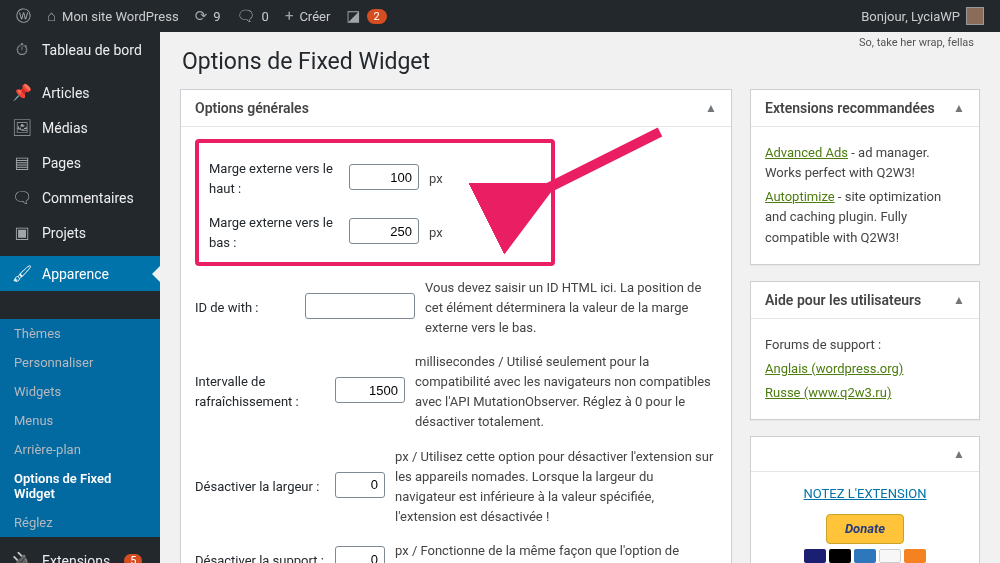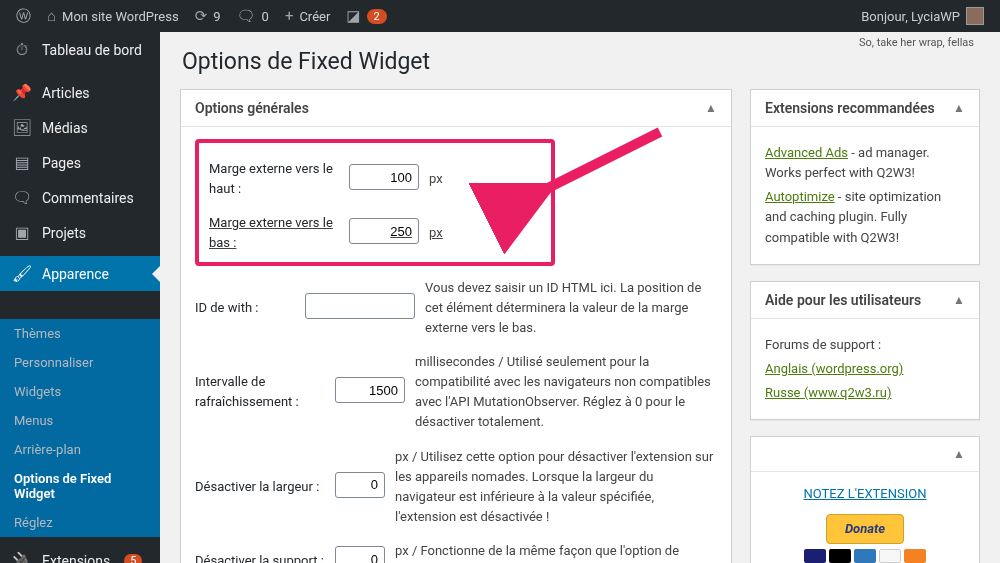--- a/index.html
+++ b/index.html
@@ -163,21 +163,21 @@
           <span class="toggle">▲</span>
         </div>
         <div class="inside">
 
           <div class="highlight-box">
             <div class="form-row">
               <div class="lbl">Marge externe vers le haut :</div>
               <input type="text" value="100" style="">
               <div class="unit">px</div>
             </div>
-            <div class="form-row" style="margin-bottom:2px;text-decoration:underline;">
+            <div class="form-row" style="margin-bottom:2px;">
               <div class="lbl">Marge externe vers le bas :</div>
               <input type="text" value="250" style="">
               <div class="unit">px</div>
             </div>
           </div>
 
           <div class="form-row">
             <div class="lbl" style="width:100px">ID de with :</div>
             <input type="text" style="width: 110px; text-align: left;">
             <div class="desc">Vous devez saisir un ID HTML ici. La position de cet élément déterminera la valeur de la marge externe vers le bas.</div>

